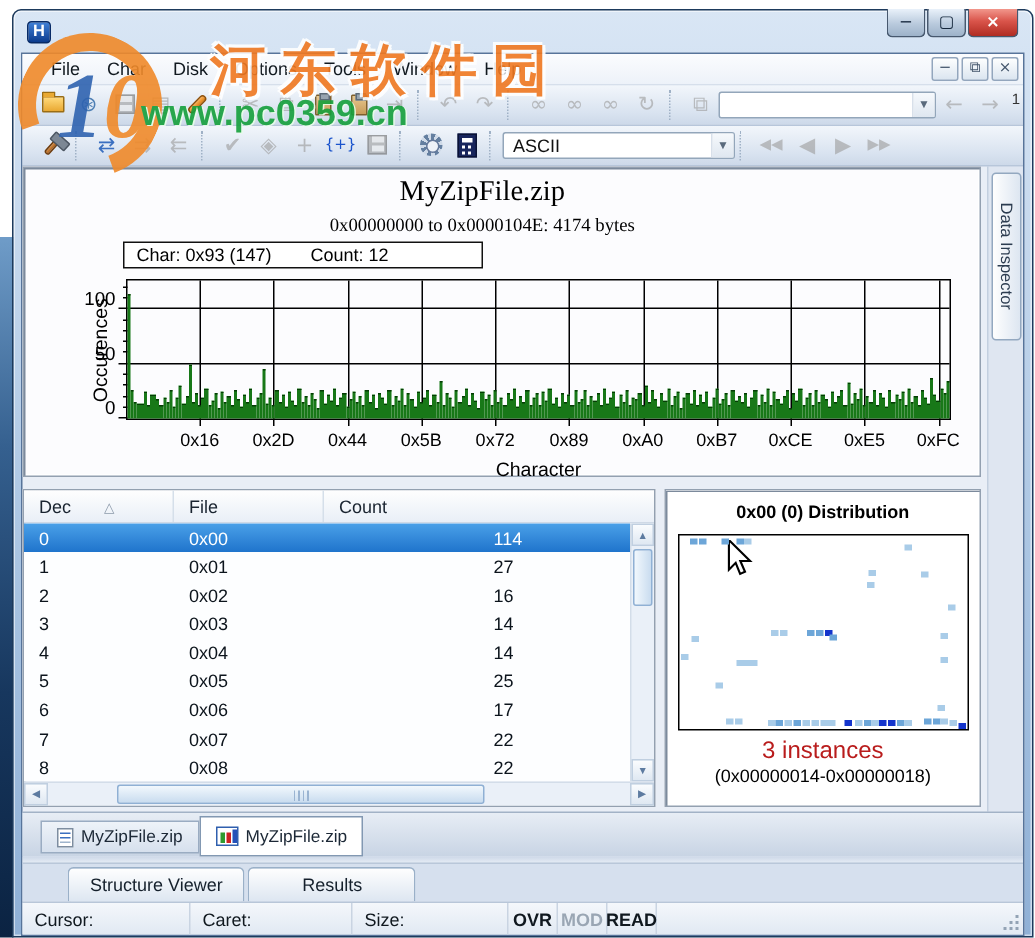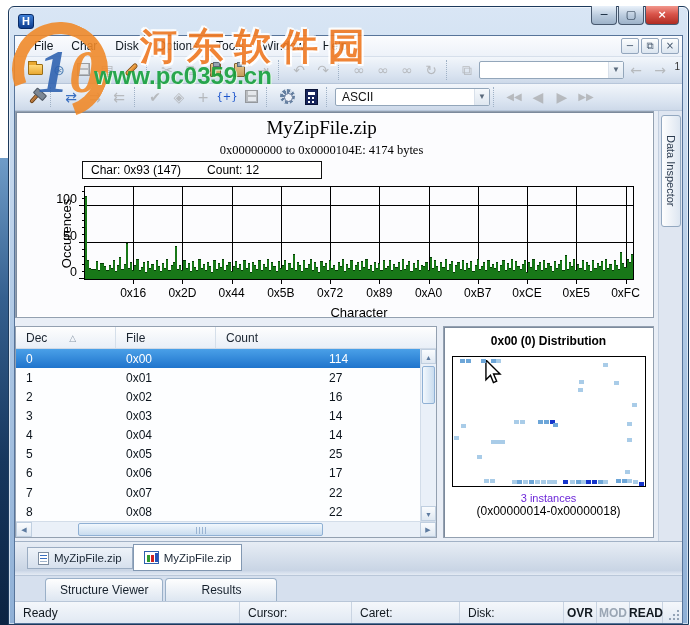--- a/index.html
+++ b/index.html
@@ -124,21 +124,21 @@
   .hs-thumb{position:absolute;left:62px;top:1px;height:13px;width:245px;border:1px solid #8fb0d4;border-radius:2px;
     background:linear-gradient(#f2f8fd,#c9dcef);}
   .hs-thumb:before{content:"";position:absolute;left:50%;top:3px;width:10px;height:7px;margin-left:-5px;
     background:repeating-linear-gradient(90deg,#9ab4d2 0 1px,transparent 1px 3px);}
   .splitter{width:6px;}
   .dist-pane{flex:1;height:212px;background:#fff;padding-top:7px;}
   .dist-title{text-align:center;font-size:12px;font-weight:bold;color:#000;}
   .dist-box{width:194px;height:131px;border:1px solid #000;margin:8px auto 0;position:relative;background:#fff;}
   .sq{position:absolute;width:5px;height:4px;}
   .sq.l{background:#a9cce8;}.sq.m{background:#6da6d8;}.sq.d{background:#1535cc;}
-  .dist-cap1{margin-top:5px;text-align:center;font-size:11px;color:#6d28d9;}
+  .dist-cap1{margin-top:5px;text-align:center;font-size:16px;color:#b91c1c;}
   .dist-cap2{text-align:center;font-size:12px;color:#000;}
   .cursor-arrow{position:absolute;left:30px;top:3px;}
   
   .doctab-bar{flex:0 0 30px;background:linear-gradient(#e7edf5,#c8d4e4);border-top:1px solid #a2b2c6;
     display:flex;align-items:flex-end;padding-left:12px;}
   .doctab{display:flex;align-items:center;gap:5px;font-size:11.5px;color:#1c2836;border:1px solid #9aacc2;
     background:linear-gradient(#eef3f9,#d6e0ed);padding:0 10px;height:22px;margin-bottom:2px;}
   .doctab.active{background:#fff;height:27px;border-color:#8298b2;margin-bottom:0;z-index:2;}
   .win-sep{height:4px;background:linear-gradient(#cdd8e8,#e4ebf4);}
   
@@ -806,24 +806,23 @@
           <span>MyZipFile.zip</span>
         </div>
       </div>
     <div class="win-sep"></div>
     <div class="btabs" id="btabs">
         <div class="btab">Structure Viewer</div>
         <div class="btab">Results</div>
       </div>
 
     <div class="statusbar">
-      <div class="seg s-ready">Ready</div>
       <div class="seg s-cursor">Cursor:</div>
       <div class="seg s-caret">Caret:</div>
-      <div class="seg s-size">Disk:</div>
+      <div class="seg s-size">Size:</div>
       <div id="statusflags" style="display:flex">
           <div class="seg s-flag">OVR</div>
           <div class="seg s-flag dim">MOD</div>
           <div class="seg s-flag">READ</div>
         </div>
       <div class="grip"></div>
     </div>
   </div>
 </div>
 

